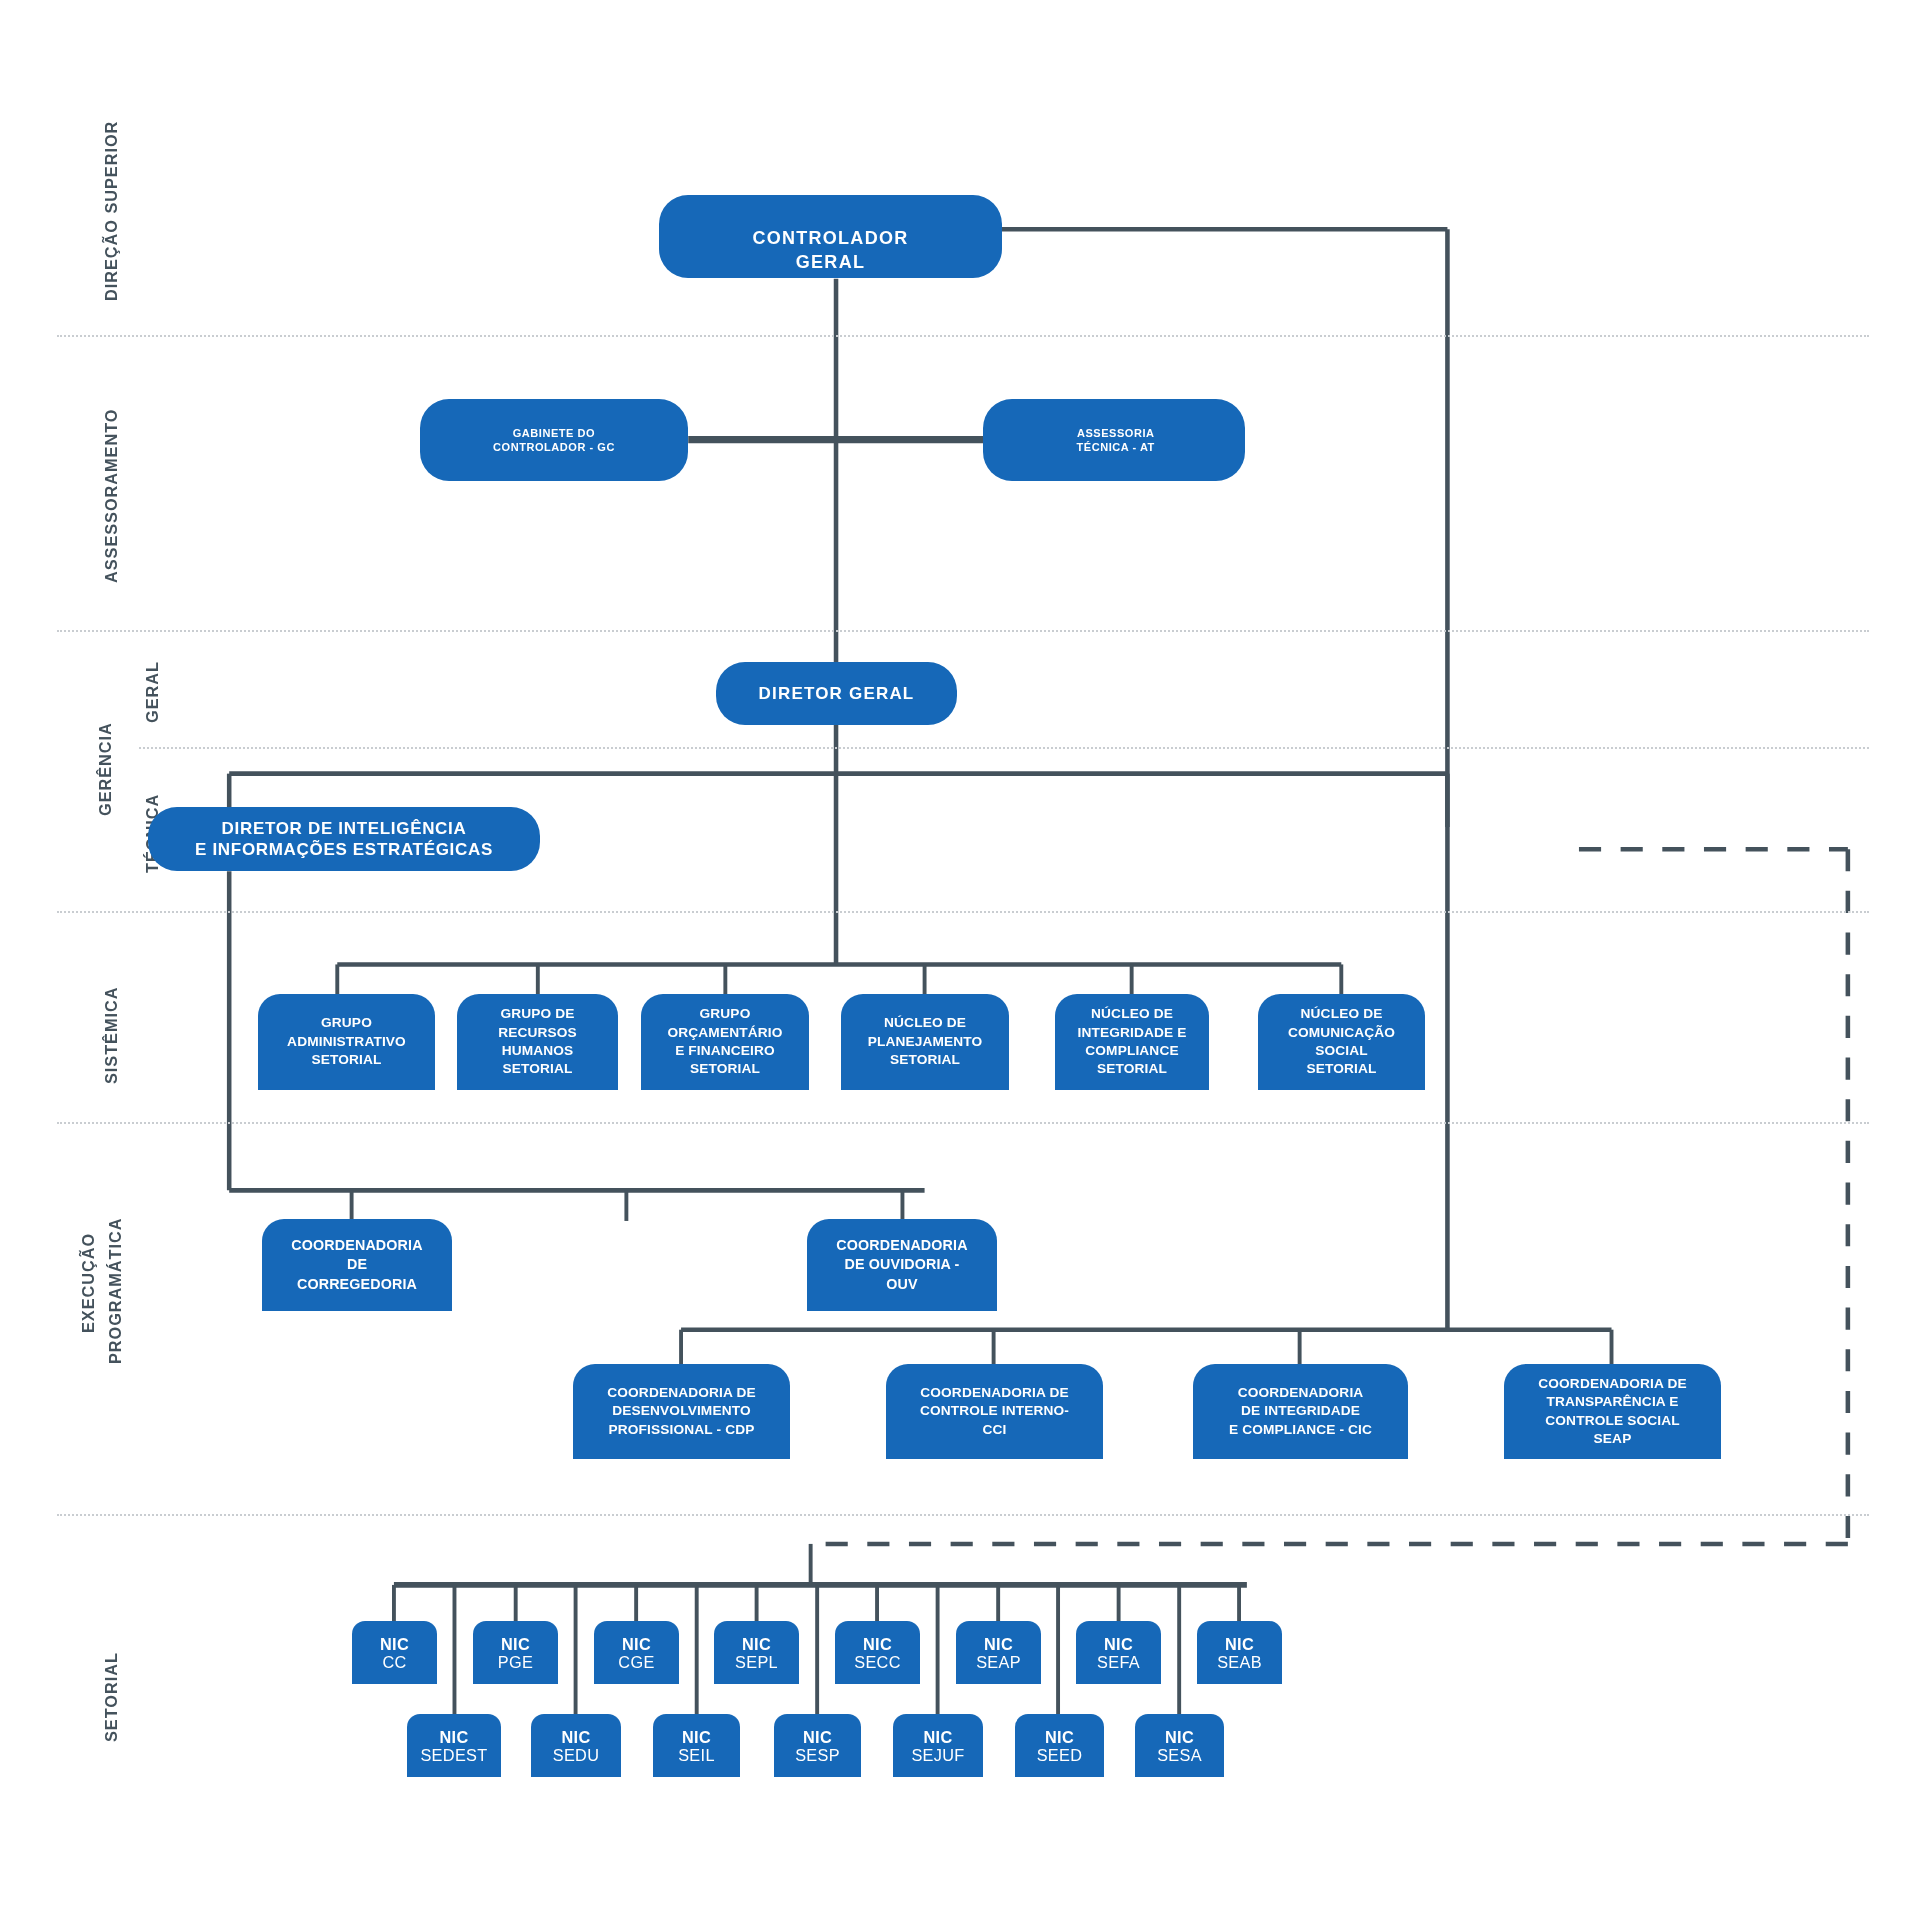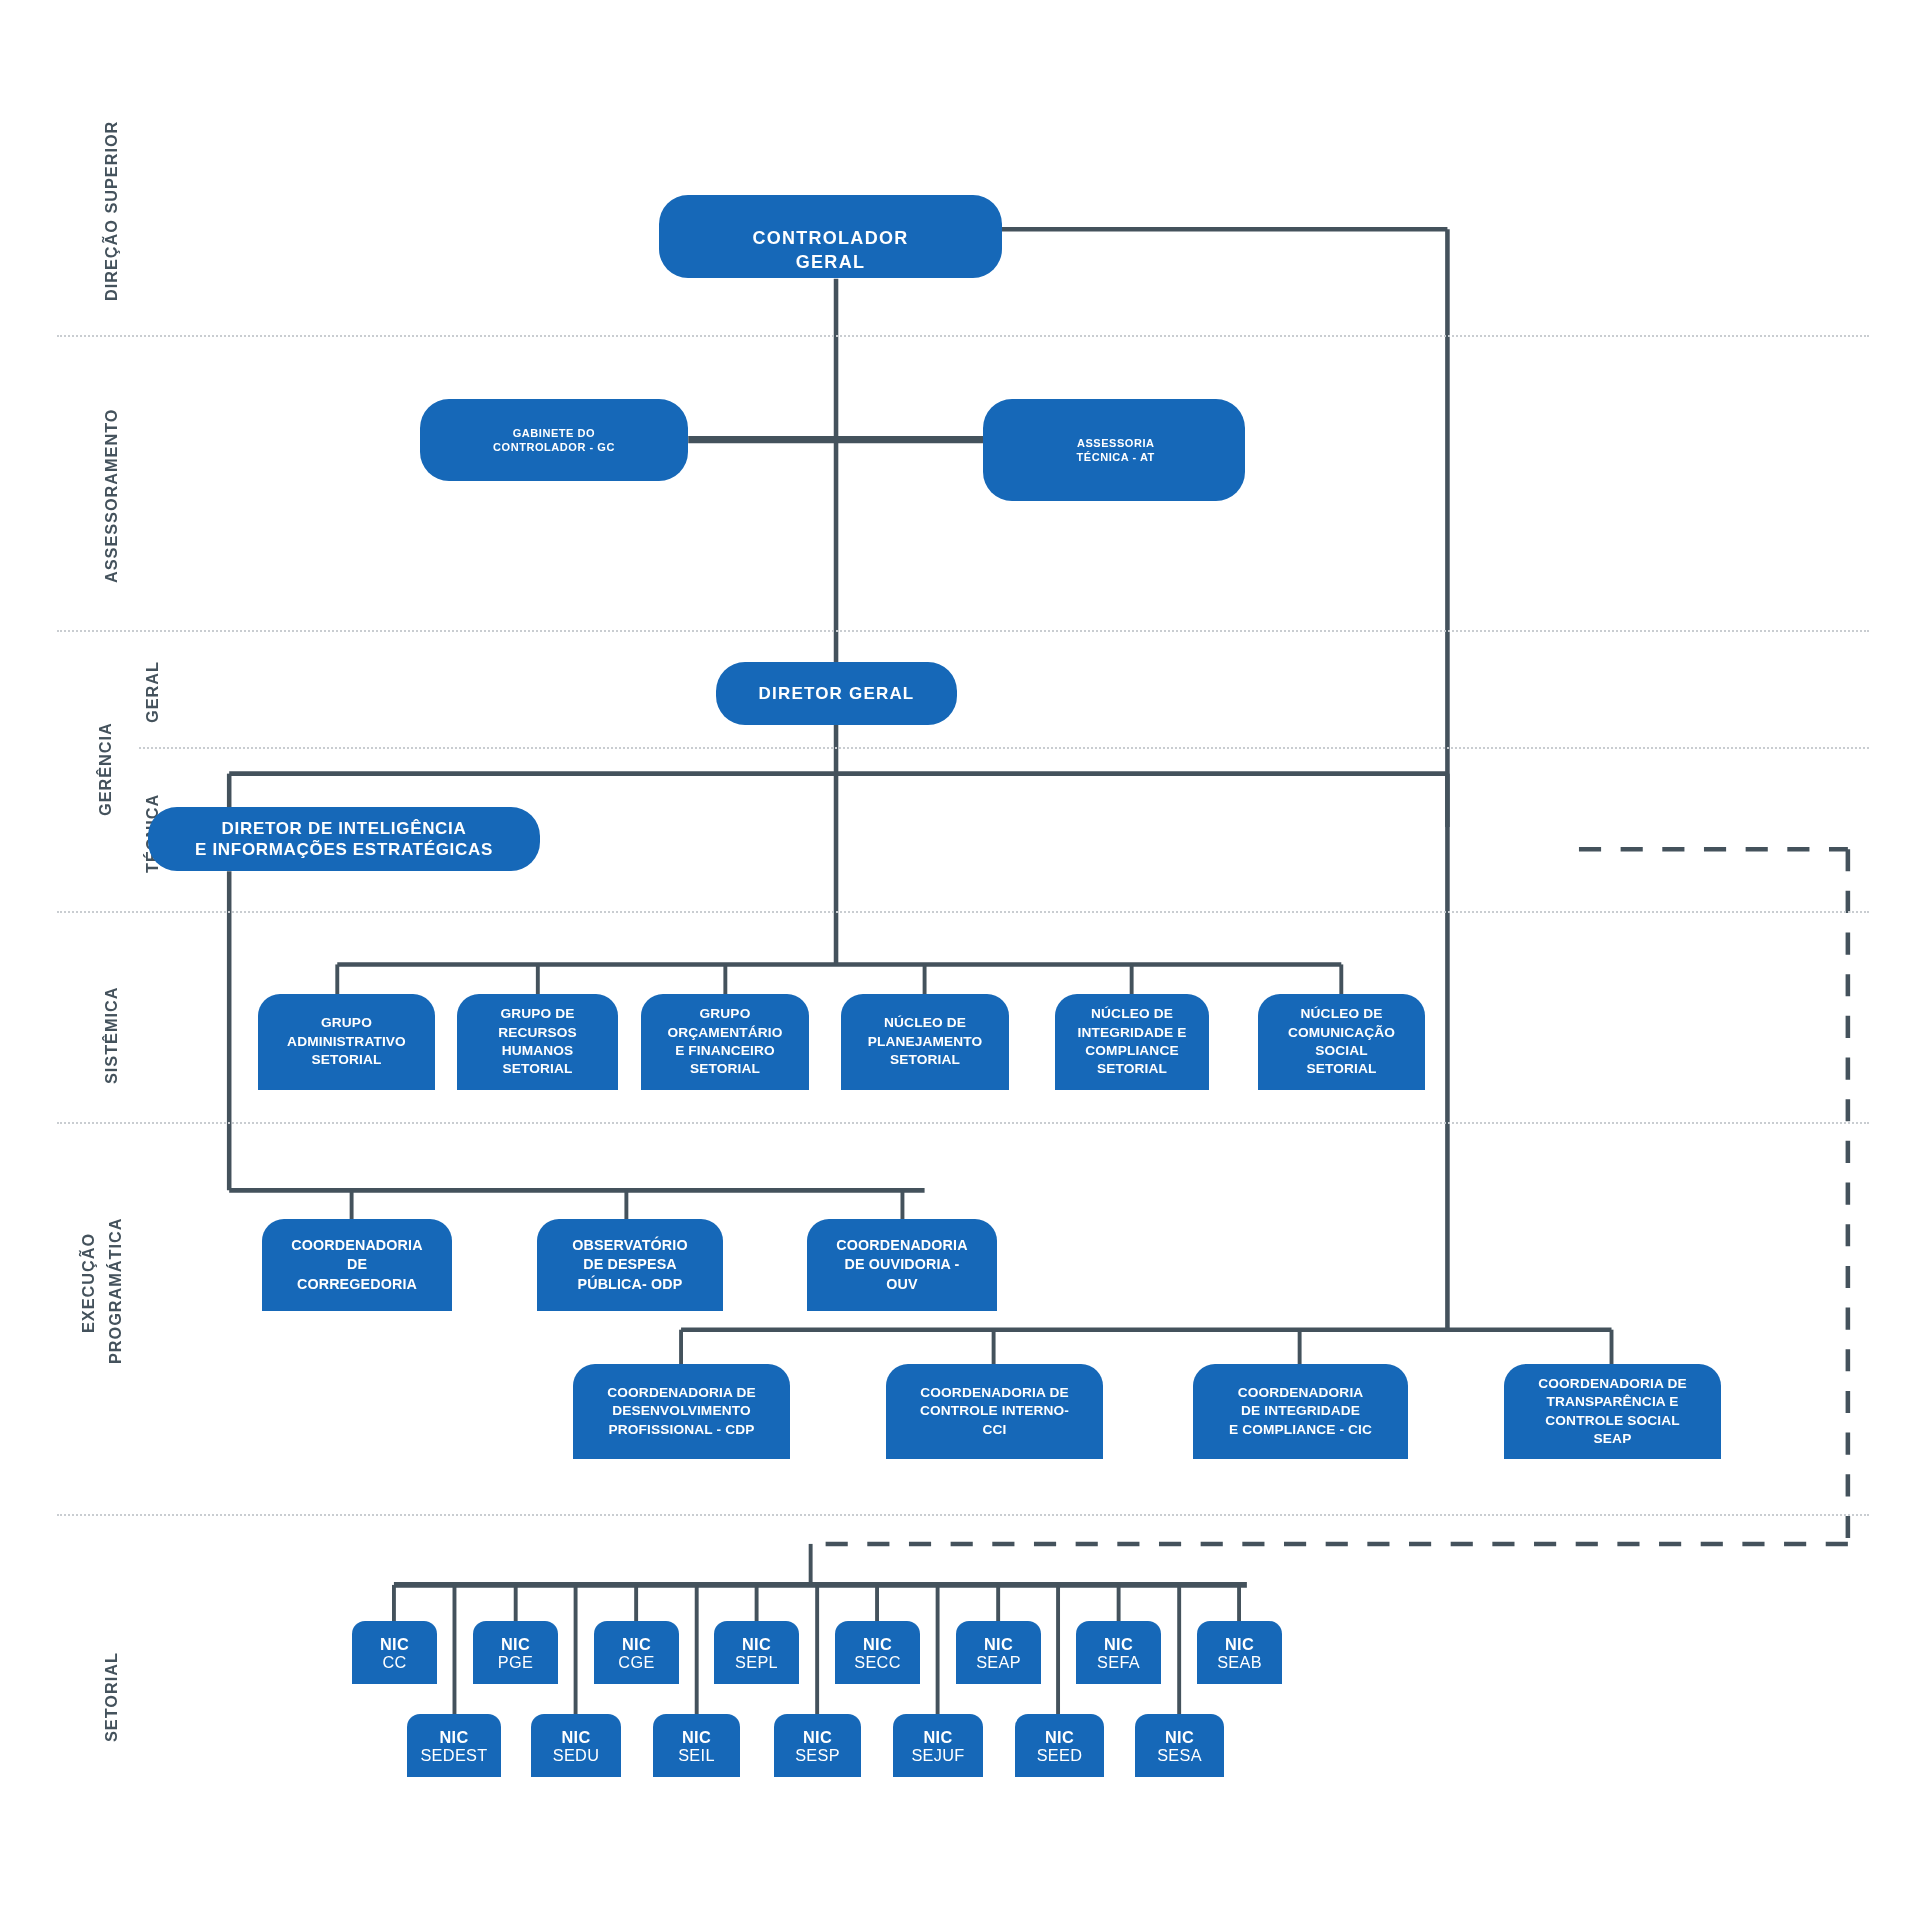--- a/index.html
+++ b/index.html
@@ -175,21 +175,21 @@
   <div class="node pill n-controlador" style="left:659px;top:195px;width:343px;height:83px;flex-direction:column;">
     <span>CONTROLADOR</span>
     <span>GERAL</span>
   </div>
 
   <div class="node pill n-assess" style="left:420px;top:399px;width:268px;height:82px;flex-direction:column;">
     <span>GABINETE DO</span>
     <span>CONTROLADOR - GC</span>
   </div>
 
-  <div class="node pill n-assess" style="left:983px;top:399px;width:262px;height:102px;flex-direction:column;padding-left:10px;">
+  <div class="node pill n-assess" style="left:983px;top:399px;width:262px;height:82px;flex-direction:column;padding-left:10px;">
     <span>ASSESSORIA</span>
     <span>TÉCNICA - AT</span>
   </div>
 
   <div class="node pill n-dirgeral" style="left:716px;top:662px;width:241px;height:63px;">
     <span>DIRETOR GERAL</span>
   </div>
 
   <div class="node pill n-dir" style="left:148px;top:807px;width:392px;height:64px;flex-direction:column;">
     <span>DIRETOR DE INTELIGÊNCIA</span>
@@ -229,25 +229,20 @@
     <span>NÚCLEO DE</span>
     <span>COMUNICAÇÃO</span>
     <span>SOCIAL</span>
     <span>SETORIAL</span>
   </div>
 
   <div class="node tomb n-exec" style="left:262px;top:1219px;width:190px;height:92px;flex-direction:column;">
     <span>COORDENADORIA</span>
     <span>DE</span>
     <span>CORREGEDORIA</span>
-  </div>
-  <div class="node tomb n-exec" style="left:537px;top:1219px;width:186px;height:92px;flex-direction:column;">
-    <span>OBSERVATÓRIO</span>
-    <span>DE DESPESA</span>
-    <span>PÚBLICA- ODP</span>
   </div>
   <div class="node tomb n-exec" style="left:807px;top:1219px;width:190px;height:92px;flex-direction:column;">
     <span>COORDENADORIA</span>
     <span>DE OUVIDORIA -</span>
     <span>OUV</span>
   </div>
 
   <div class="node tomb n-coord" style="left:573px;top:1364px;width:217px;height:95px;flex-direction:column;">
     <span>COORDENADORIA DE</span>
     <span>DESENVOLVIMENTO</span>

